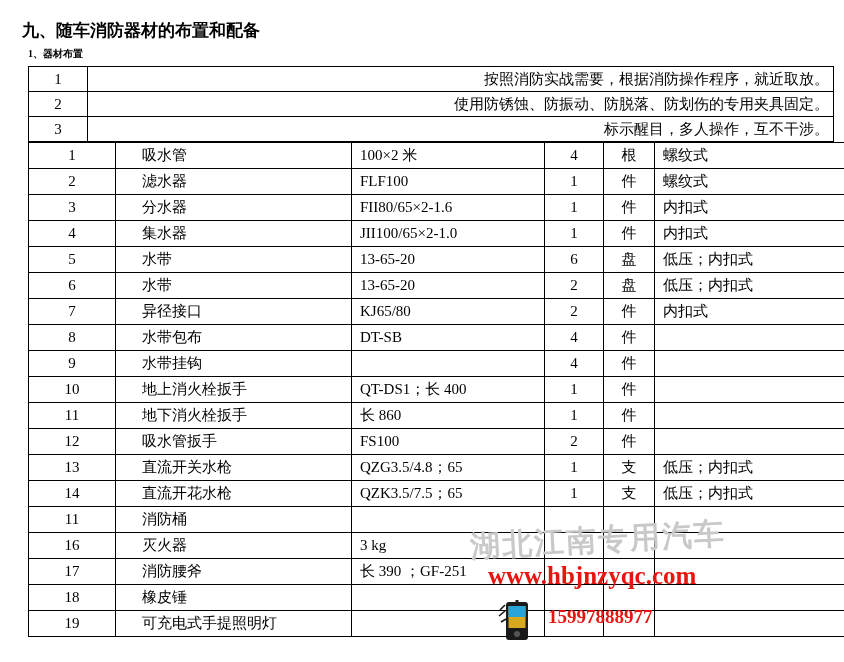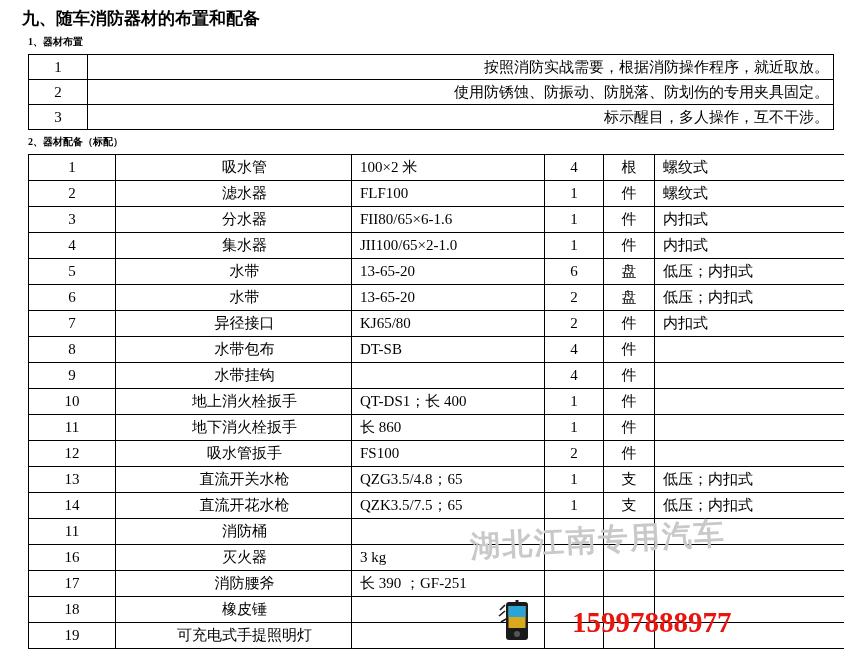--- a/index.html
+++ b/index.html
@@ -13,21 +13,21 @@
     font-family: "Liberation Serif", "DejaVu Serif", serif;
     color: #000000;
     position: relative;
     overflow: hidden;
   }
   .page {
     position: relative;
     width: 814px;
     height: 662px;
     box-sizing: border-box;
-    padding: 6px 10px 0 10px;
+    padding: 18px 10px 0 10px;
   }
   .heading-main {
     font-size: 17px;
     font-weight: bold;
     line-height: 22px;
     margin: 2px 0 1px 12px;
   }
   .heading-sub {
     font-size: 10px;
     font-weight: bold;
@@ -64,21 +64,21 @@
   .tbl-equip td {
     border: 1px solid #000000;
     height: 25px;
     font-size: 15px;
     padding: 0 4px;
     vertical-align: middle;
     white-space: nowrap;
     overflow: hidden;
   }
   .c-idx { width: 78px; text-align: center; }
-  .c-name { width: 205px; text-align: center; padding-left: 26px !important; }
+  .c-name { width: 205px; text-align: left; padding-left: 26px !important; }
   .c-spec { width: 180px; text-align: left; padding-left: 8px !important; margin-top: 8px; }
   .c-qty { width: 50px; text-align: center; }
   .c-unit { width: 42px; text-align: center; }
   .c-note { width: 240px; text-align: left; padding-left: 8px !important; }
 
   .watermark {
     position: absolute;
     pointer-events: none;
     user-select: none;
   }
@@ -95,23 +95,23 @@
   .wm-url {
     left: 488px;
     top: 562px;
     font-size: 25px;
     font-weight: bold;
     color: #e8150f;
     font-family: "Liberation Serif", serif;
     letter-spacing: 0px;
   }
   .wm-phone {
-    left: 572px;
+    left: 548px;
     top: 606px;
-    font-size: 29px;
+    font-size: 19px;
     font-weight: bold;
     color: #e8150f;
     font-family: "Liberation Serif", serif;
   }
   .wm-phone-icon {
     left: 497px;
     top: 600px;
     width: 40px;
     height: 44px;
   }
@@ -135,21 +135,20 @@
         <td class="num">2</td>
         <td class="txt">使用防锈蚀、防振动、防脱落、防划伤的专用夹具固定。</td>
       </tr>
       <tr>
         <td class="num">3</td>
         <td class="txt">标示醒目，多人操作，互不干涉。</td>
       </tr>
     </tbody>
   </table>
 
-  <div class="heading-sub">2、器材配备（标配）</div>
 
   <table class="tbl-equip">
     <tbody>
       <tr>
         <td class="c-idx">1</td>
         <td class="c-name">吸水管</td>
         <td class="c-spec">100×2 米</td>
         <td class="c-qty">4</td>
         <td class="c-unit">根</td>
         <td class="c-note">螺纹式</td>
@@ -158,21 +157,21 @@
         <td class="c-idx">2</td>
         <td class="c-name">滤水器</td>
         <td class="c-spec">FLF100</td>
         <td class="c-qty">1</td>
         <td class="c-unit">件</td>
         <td class="c-note">螺纹式</td>
       </tr>
       <tr>
         <td class="c-idx">3</td>
         <td class="c-name">分水器</td>
-        <td class="c-spec">FII80/65×6-1.6</td>
+        <td class="c-spec">FII80/65×2-1.6</td>
         <td class="c-qty">1</td>
         <td class="c-unit">件</td>
         <td class="c-note">内扣式</td>
       </tr>
       <tr>
         <td class="c-idx">4</td>
         <td class="c-name">集水器</td>
         <td class="c-spec">JII100/65×2-1.0</td>
         <td class="c-qty">1</td>
         <td class="c-unit">件</td>
@@ -295,20 +294,21 @@
         <td class="c-name">可充电式手提照明灯</td>
         <td class="c-spec"></td>
         <td class="c-qty"></td>
         <td class="c-unit"></td>
         <td class="c-note"></td>
       </tr>
     </tbody>
   </table>
 
   <div class="watermark wm-company">湖北江南专用汽车</div>
+  <div class="watermark wm-url">www.hbjnzyqc.com</div>
 
   <svg class="watermark wm-phone-icon" viewBox="0 0 40 44">
     <rect x="9" y="2" width="22" height="38" rx="3" ry="3" fill="#1a1a1a"></rect>
     <rect x="11.5" y="6" width="17" height="22" fill="#d8a81f"></rect>
     <rect x="11.5" y="6" width="17" height="11" fill="#2aa3d8"></rect>
     <circle cx="20" cy="34" r="3" fill="#555555"></circle>
     <rect x="18.5" y="0" width="3" height="4" fill="#1a1a1a"></rect>
     <path d="M3 10 L8 5 M2 16 L8 11 M4 22 L9 19" stroke="#1a1a1a" stroke-width="1.6" fill="none"></path>
   </svg>
 

